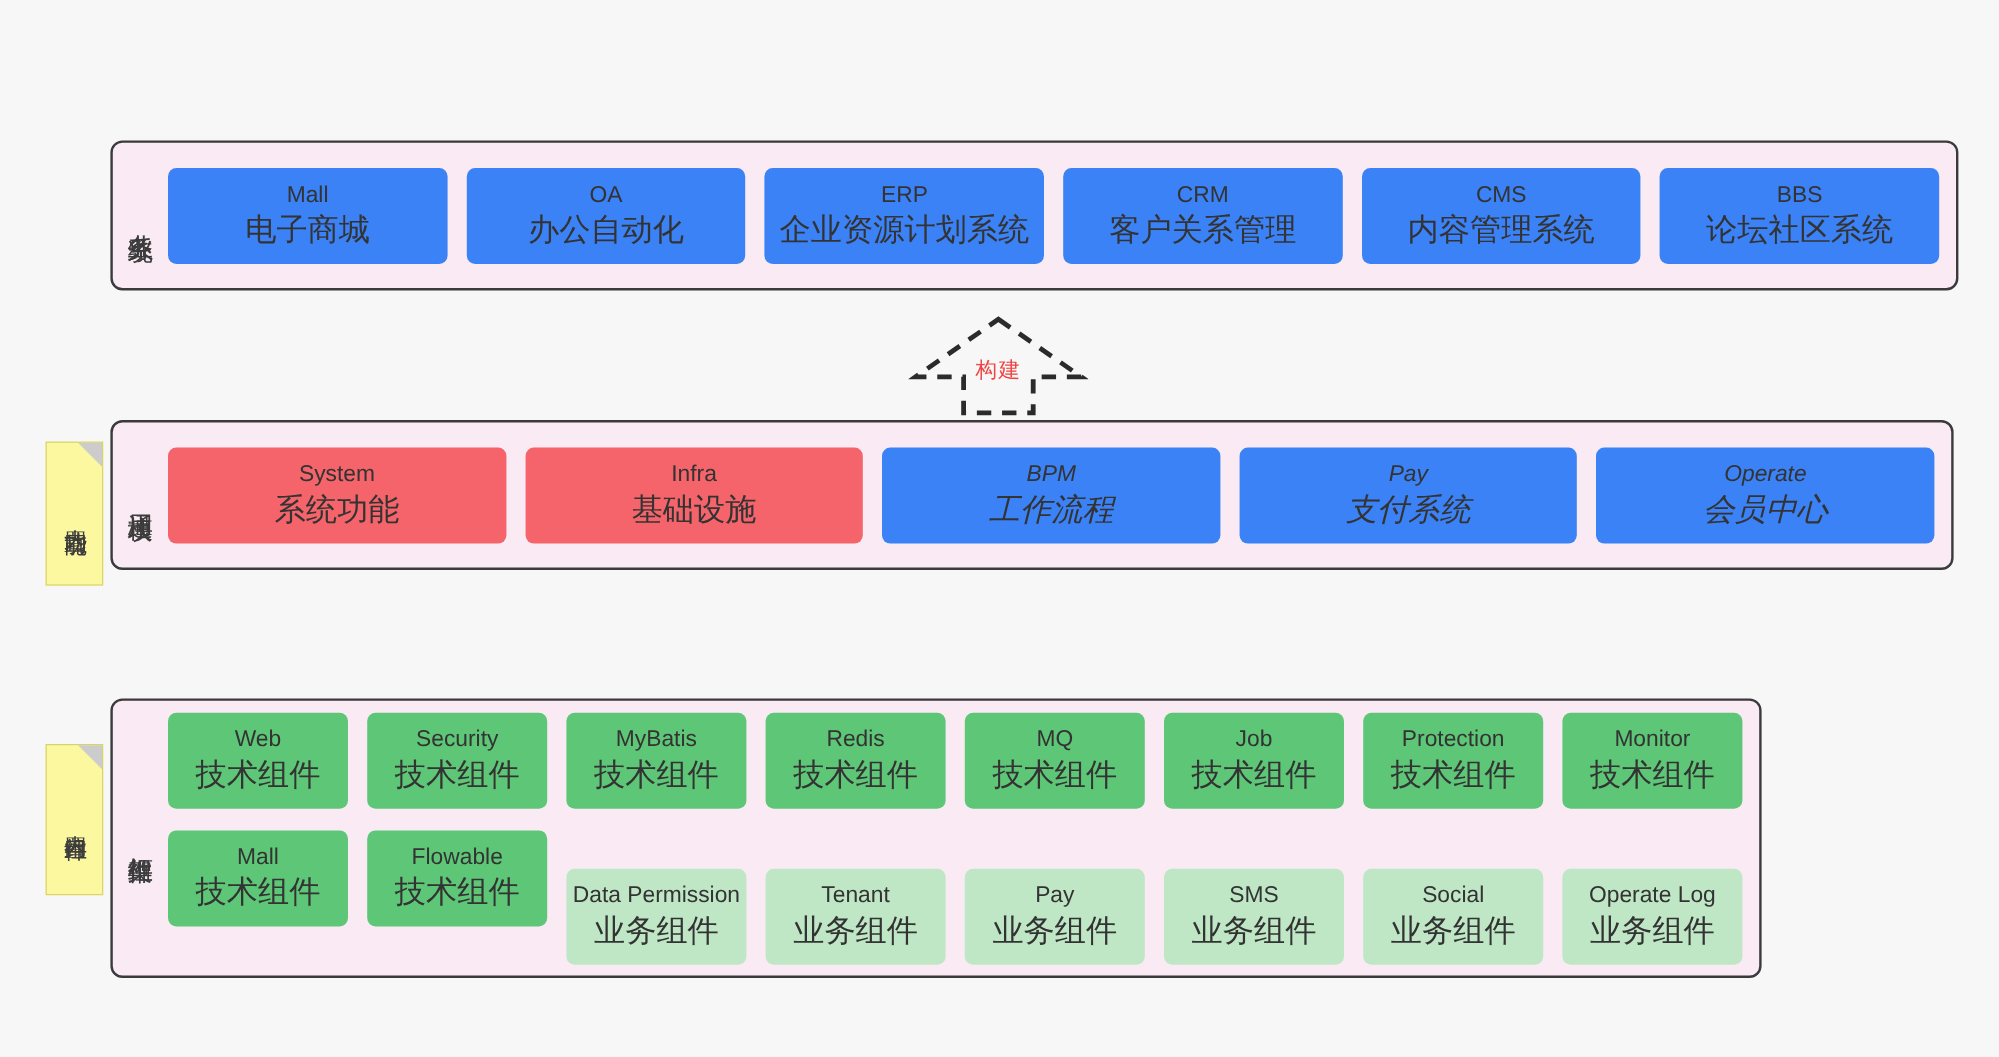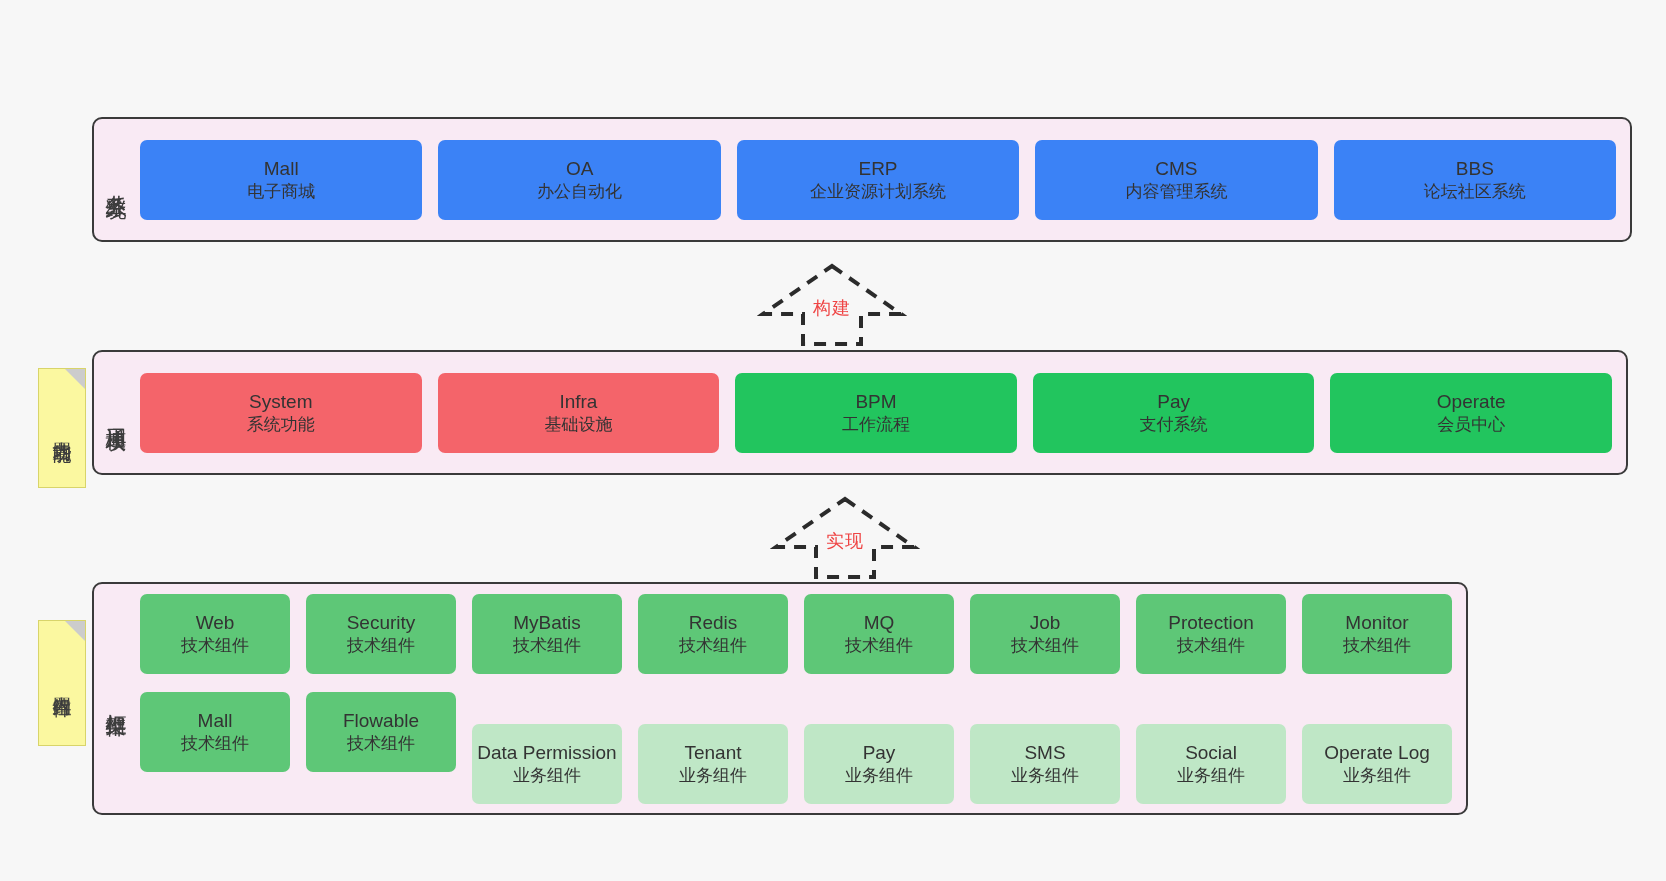--- a/index.html
+++ b/index.html
@@ -74,27 +74,27 @@
     flex-direction: column;
     align-items: center;
     justify-content: center;
     text-align: center;
     box-sizing: border-box;
     padding: 6px 4px;
     color: #333333;
     line-height: 1.27;
   }
   .card .t1 { font-size: 19px; }
-  .card .t2 { font-size: 17px; }
+  .card .t2 { font-size: 26px; }
 
   
   .card.blue   { background: #3b82f6; height: 80px; }
   
   .card.red    { background: #f4646a; height: 80px; }
-  .card.pink   { background: #22c55e; height: 80px; }
+  .card.pink   { background: #3b82f6; height: 80px; font-style: italic; }
   
   .card.green  { background: #5ec777; height: 80px; }
   .card.lgreen { background: #bfe7c6; height: 80px; margin-top: 32px; }
 
   
   .note {
     position: absolute;
     width: 48px;
     background: #fbf8a0;
     border: 1px solid #d8d46a;
@@ -158,20 +158,24 @@
         </div>
         <div class="card blue">
           <div class="t1">OA</div>
           <div class="t2">办公自动化</div>
         </div>
         <div class="card blue">
           <div class="t1">ERP</div>
           <div class="t2">企业资源计划系统</div>
         </div>
         <div class="card blue">
+          <div class="t1">CRM</div>
+          <div class="t2">客户关系管理</div>
+        </div>
+        <div class="card blue">
           <div class="t1">CMS</div>
           <div class="t2">内容管理系统</div>
         </div>
         <div class="card blue">
           <div class="t1">BBS</div>
           <div class="t2">论坛社区系统</div>
         </div>
       </div>
     </div>
   </div>
@@ -211,28 +215,20 @@
           <div class="t2">支付系统</div>
         </div>
         <div class="card pink">
           <div class="t1">Operate</div>
           <div class="t2">会员中心</div>
         </div>
       </div>
     </div>
   </div>
 
-  <div class="arrow" id="arrow-implement" style="left:770px; top:495px;">
-    <svg width="150" height="86" viewBox="0 0 150 86">
-      <path d="M 75 4 L 144 52 L 104 52 L 104 82 L 46 82 L 46 52 L 6 52 Z" fill="none" stroke="#2b2b2b" stroke-width="4" stroke-dasharray="12 9" stroke-linejoin="miter"></path>
-    </svg>
-    <div class="arrow-label">
-      <span>实现</span>
-    </div>
-  </div>
 
   <div class="note" id="note-builtin-component" style="left:38px; top:620px; height:126px;">
     <div class="fold"></div>
     <span>内置组件</span>
   </div>
 
   <div class="layer" id="layer-framework" style="left:92px; top:582px; width:1376px; height:233px;">
     <div class="layer-title">框架组件</div>
     <div class="layer-body">
 

